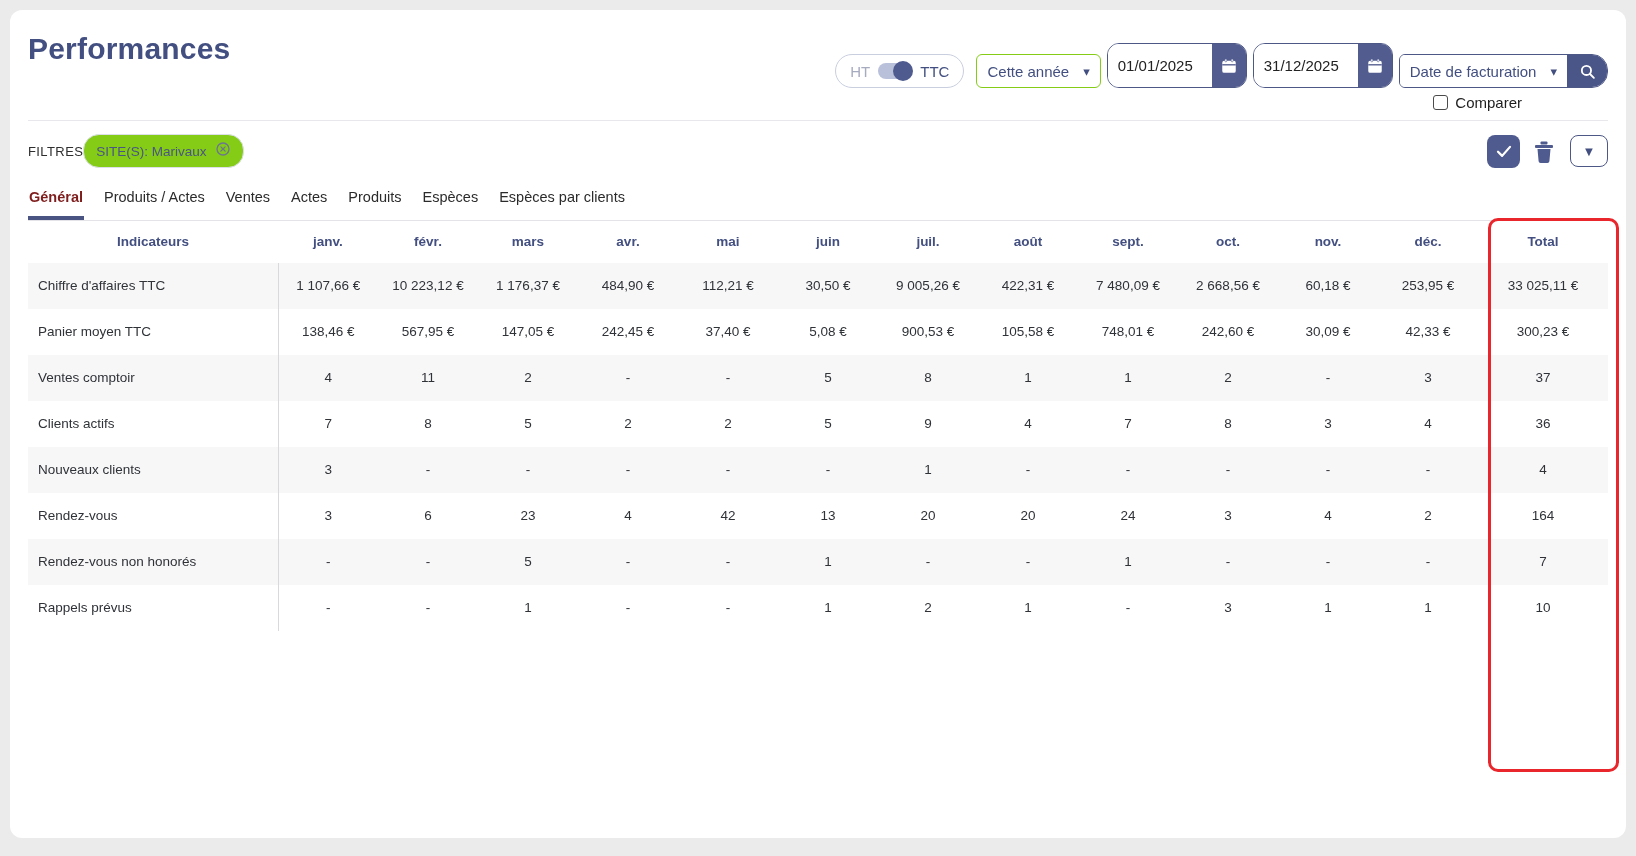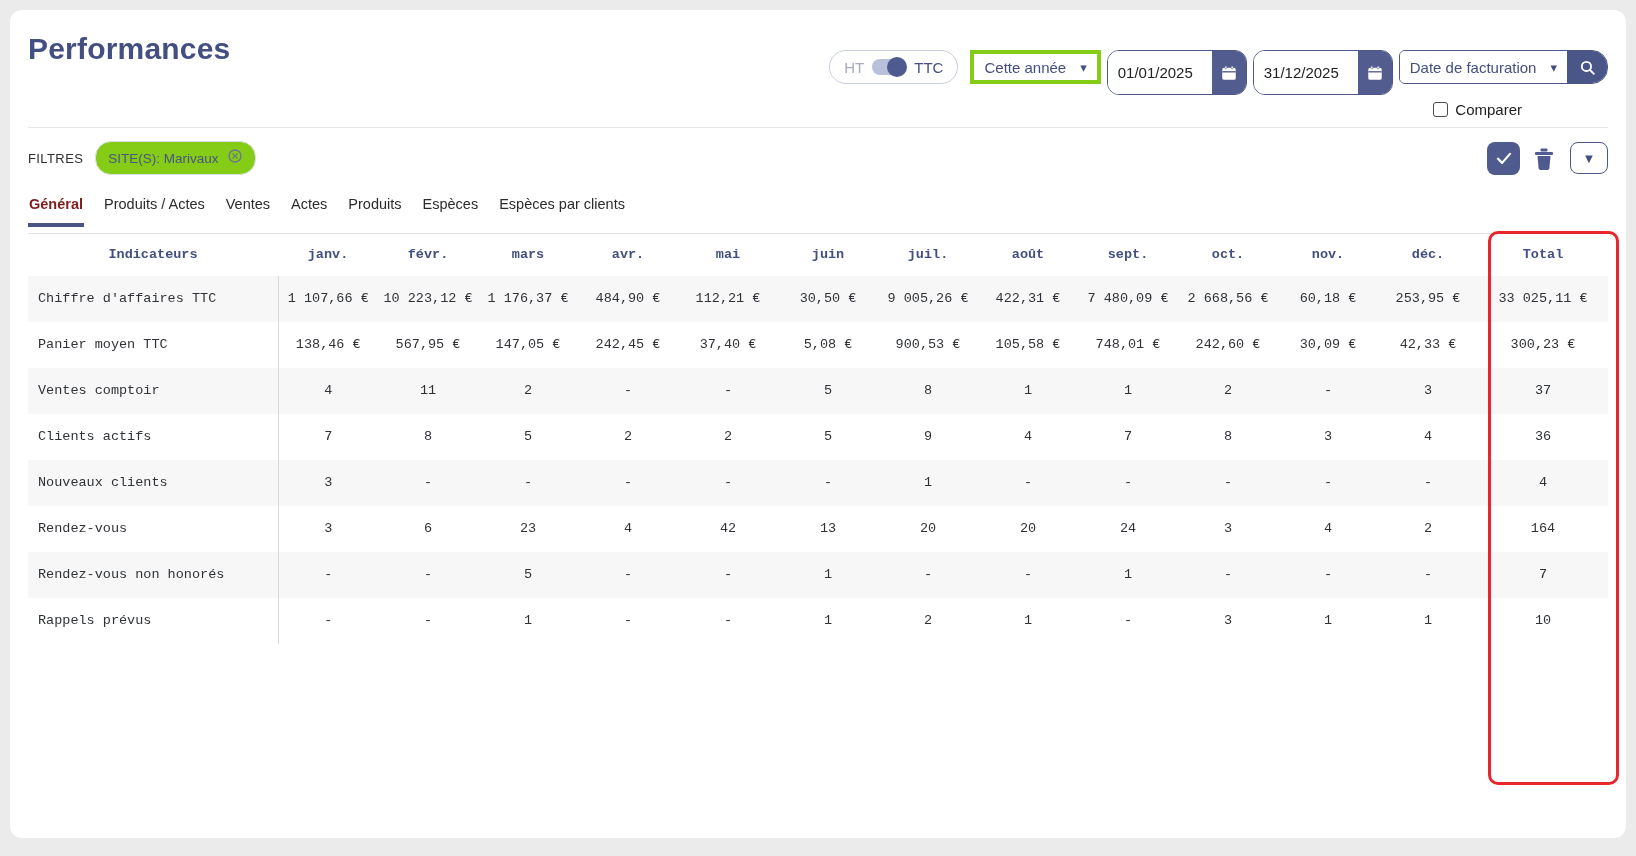--- a/index.html
+++ b/index.html
@@ -3,55 +3,55 @@
 <meta charset="utf-8">
 <style>
   * { margin:0; padding:0; box-sizing:border-box; }
   html,body { width:1636px; height:856px; background:#ebebeb; font-family:"Liberation Sans","DejaVu Sans",sans-serif; }
   .card { position:relative; margin:10px; width:1616px; height:828px; background:#fff; border-radius:12px; padding:0 18px; overflow:hidden; }
 
   
   .header-section { border-bottom:1px solid #e8e8ec; padding-top:14px; padding-bottom:6px; }
   .header-top { display:flex; align-items:flex-start; justify-content:space-between; }
   .page-title { color:#424f80; font-size:30px; font-weight:bold; margin-top:8px; letter-spacing:0.2px; }
-  .controls { display:flex; align-items:flex-start; gap:6px; margin-top:26px; }
+  .controls { display:flex; align-items:flex-end; gap:6px; margin-top:19px; }
   .ctrl { height:34px; display:flex; align-items:center; font-size:15px; color:#424f80; }
   .toggle-wrap { border:1px solid #c9cfdf; border-radius:17px; padding:0 14px; gap:8px; margin-right:6px; }
   .toggle-off-label { color:#a6abbf; }
   .toggle-track { width:34px; height:16px; background:#b9c0d9; border-radius:8px; position:relative; cursor:pointer; }
   .toggle-knob { position:absolute; right:-1px; top:-2px; width:20px; height:20px; border-radius:50%; background:#4f5a8e; }
-  .select-box { border:4px solid #84cc16; border-radius:0; padding:0 10px; gap:14px; background:#fff; cursor:pointer; }
+  .select-box { border:1px solid #84cc16; border-radius:6px; padding:0 10px; gap:14px; background:#fff; cursor:pointer; }
   .caret { color:#424f80; font-size:13px; }
   .date-group { display:flex; height:45px; border:1px solid #4d5887; border-radius:12px; overflow:hidden; background:#fff; }
   .date-input { width:104px; height:100%; border:none; outline:none; font-size:15px; color:#222; padding:0 10px; font-family:"Liberation Sans",sans-serif; }
   .cal-btn { width:34px; height:100%; background:#525c8e; display:flex; align-items:center; justify-content:center; border:none; cursor:pointer; }
   .search-group { display:flex; height:34px; border:1px solid #4d5887; border-radius:6px 16px 16px 6px; overflow:hidden; background:#fff; }
   .facturation { border:none; height:100%; border-radius:0; }
   .search-btn { width:40px; height:100%; background:#4a5688; border:none; display:flex; align-items:center; justify-content:center; cursor:pointer; }
   .compare-row { display:flex; justify-content:flex-end; align-items:center; gap:7px; margin-top:2px; padding-right:86px; height:24px; }
   .checkbox { width:15px; height:15px; border:1.5px solid #4b4b4b; border-radius:3px; background:#fff; cursor:pointer; }
   .compare-label { font-size:15px; color:#1e1e1e; }
 
   
   .filters-row { display:flex; align-items:center; margin-top:12px; height:36px; }
-  .filters-label { font-size:13px; color:#2e2e2e; letter-spacing:0.4px; margin-right:12px; }
+  .filters-label { font-size:13px; color:#2e2e2e; letter-spacing:0.4px; margin-right:0; }
   .chip { display:flex; align-items:center; gap:8px; border:1px solid #dcdfe8; border-radius:16px; padding:6px 12px; background:#84cc16; cursor:pointer; }
   .chip-text { font-size:13.5px; color:#4a5585; }
   .filter-actions { margin-left:auto; display:flex; align-items:center; gap:12px; }
   .check-btn { width:33px; height:33px; border-radius:8px; background:#4f5a8e; border:none; display:flex; align-items:center; justify-content:center; cursor:pointer; }
   .trash-btn { background:none; border:none; cursor:pointer; display:flex; align-items:center; }
   .dd-btn { width:38px; height:32px; border:1px solid #4d5887; border-radius:8px; background:#fff; display:flex; align-items:center; justify-content:center; cursor:pointer; margin-left:2px; }
 
   
   .tabs { display:flex; gap:19px; margin-top:14px; }
   .tab { font-size:14.5px; color:#2b2b2b; padding:6px 1px 11px 1px; cursor:pointer; border-bottom:4px solid transparent; }
   .tab.active { color:#7f1d1d; font-weight:bold; border-bottom-color:#4a5482; }
 
   
-  .table-wrap { position:relative; margin-top:6px;font-family:Liberation Mono, monospace; }
+  .table-wrap { position:relative; margin-top:0; }
   table { width:100%; border-collapse:collapse; table-layout:fixed; border-top:1px solid #e4e4e8; }
   col.c-label { width:250px; }
   col.c-total { width:130px; }
   th { height:42px; font-size:13.5px; color:#424f80; font-weight:bold; text-align:center; vertical-align:middle; }
   td { height:46px; font-size:13.5px; color:#2f3237; text-align:center; vertical-align:middle; }
   tbody tr:nth-child(odd) { background:#f7f7f8; }
   tbody td.row-label { text-align:left; padding-left:10px; border-right:1px solid #d8d8dd; }
   .red-box { position:absolute; top:-2px; right:-11px; width:131px; height:554px; border:3px solid #e9262b; border-radius:10px; pointer-events:none; }
 
   .icon-svg { display:block; }

